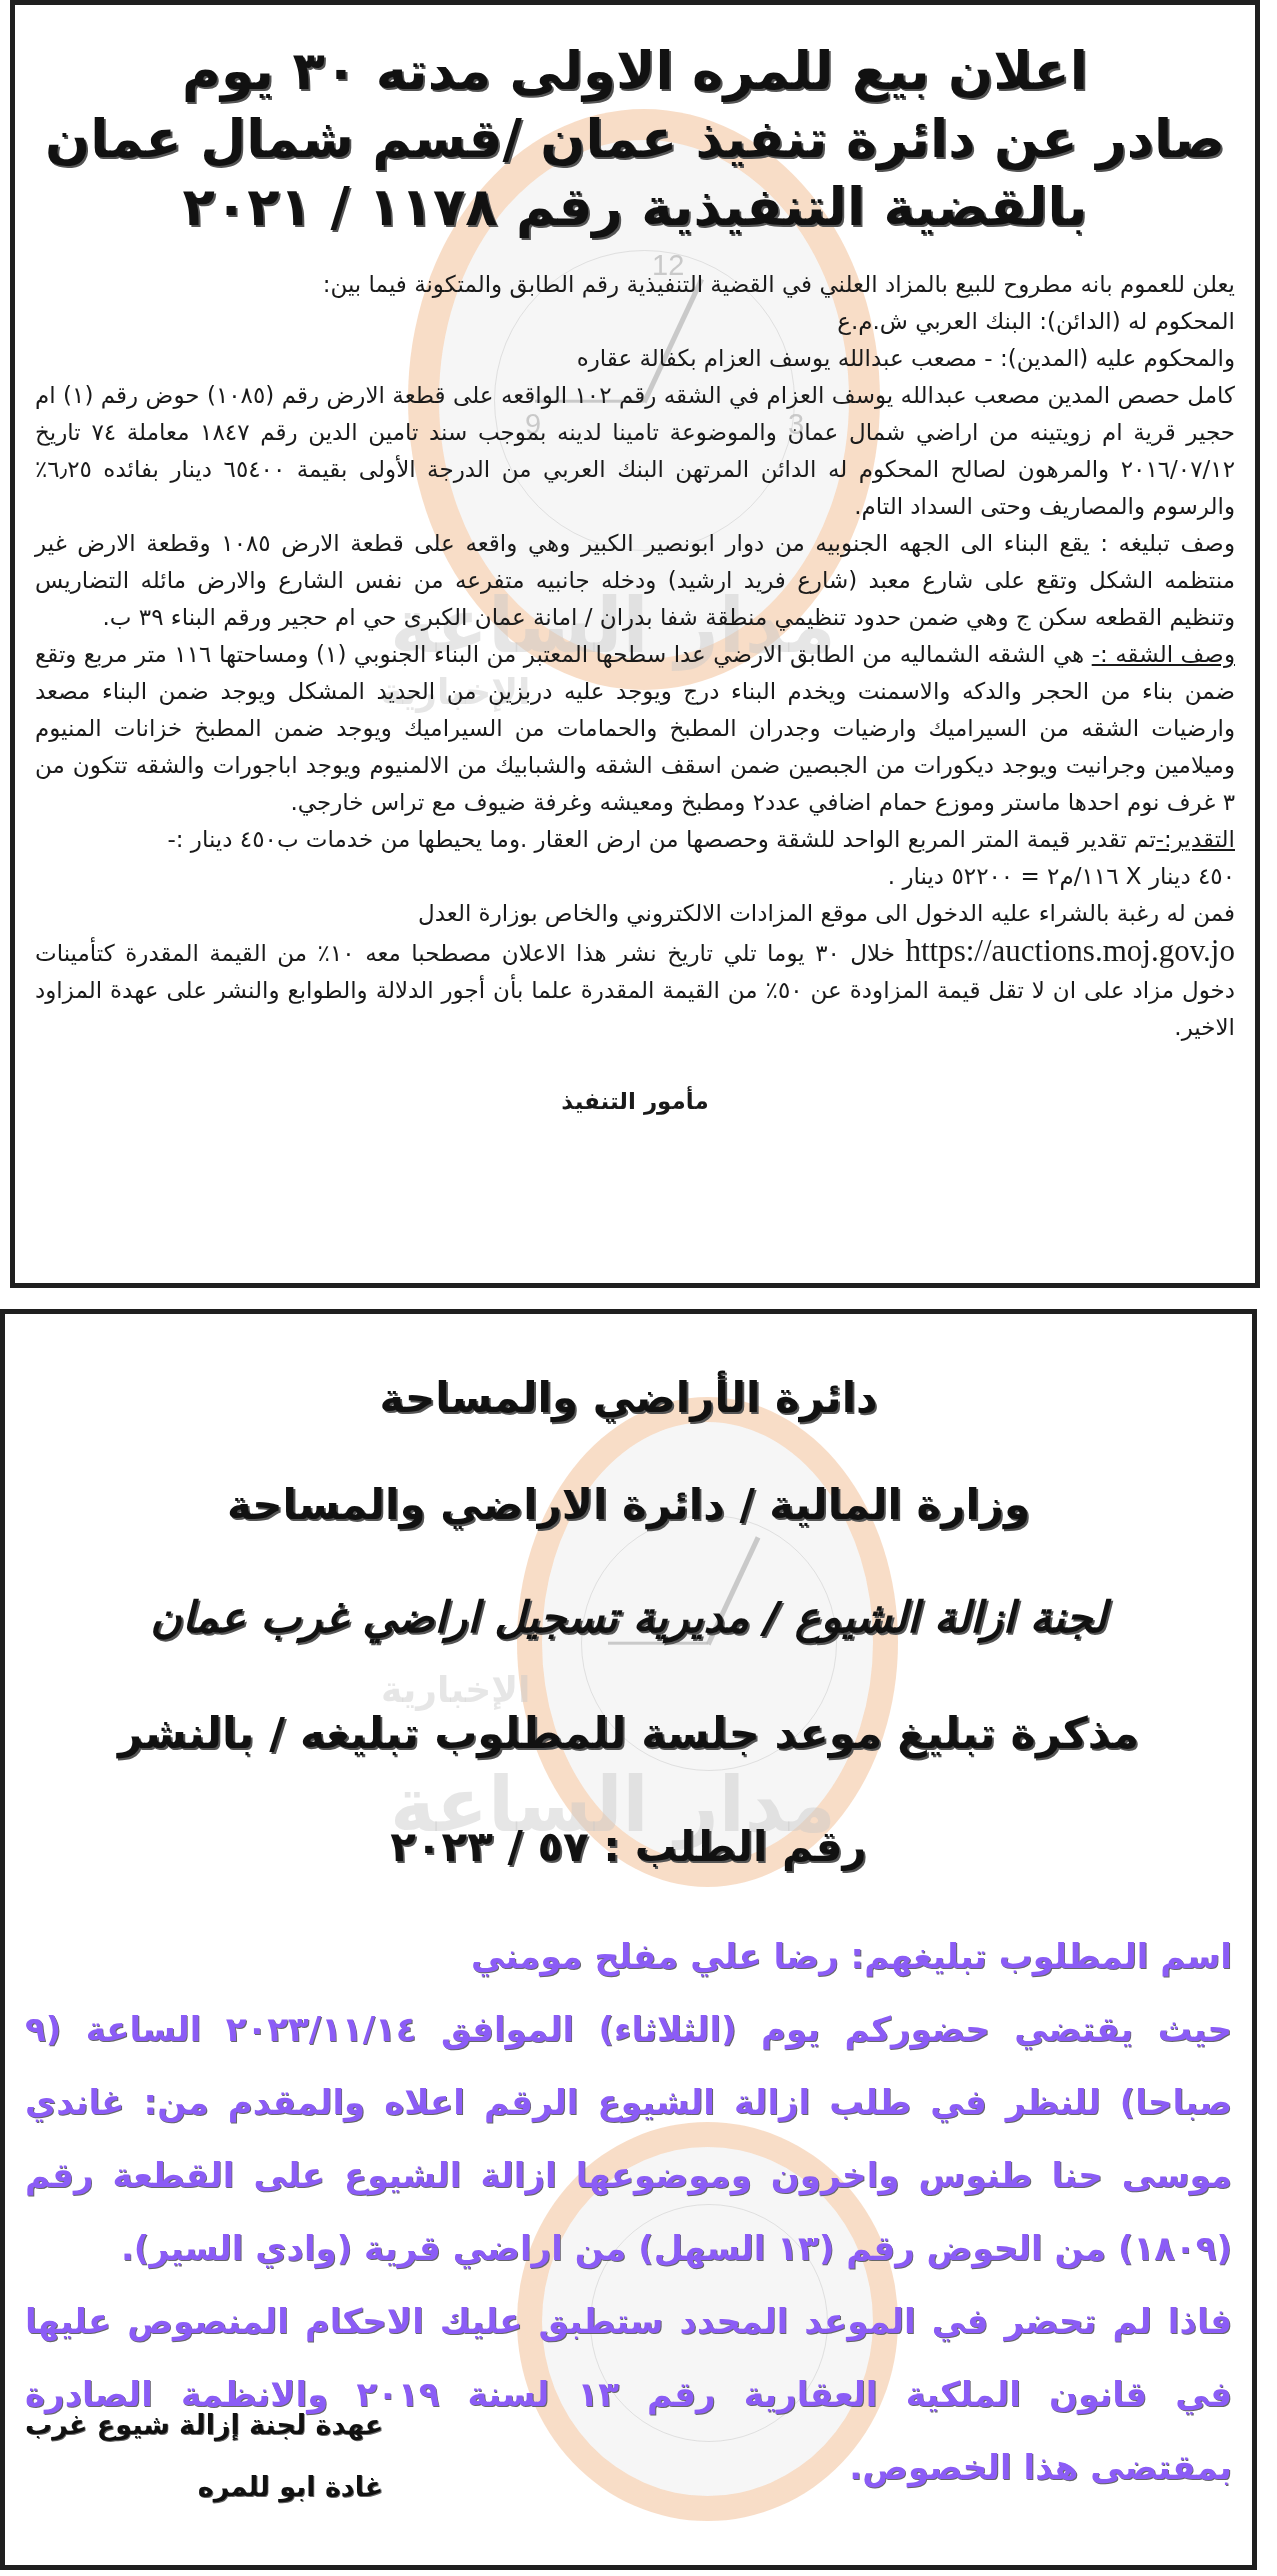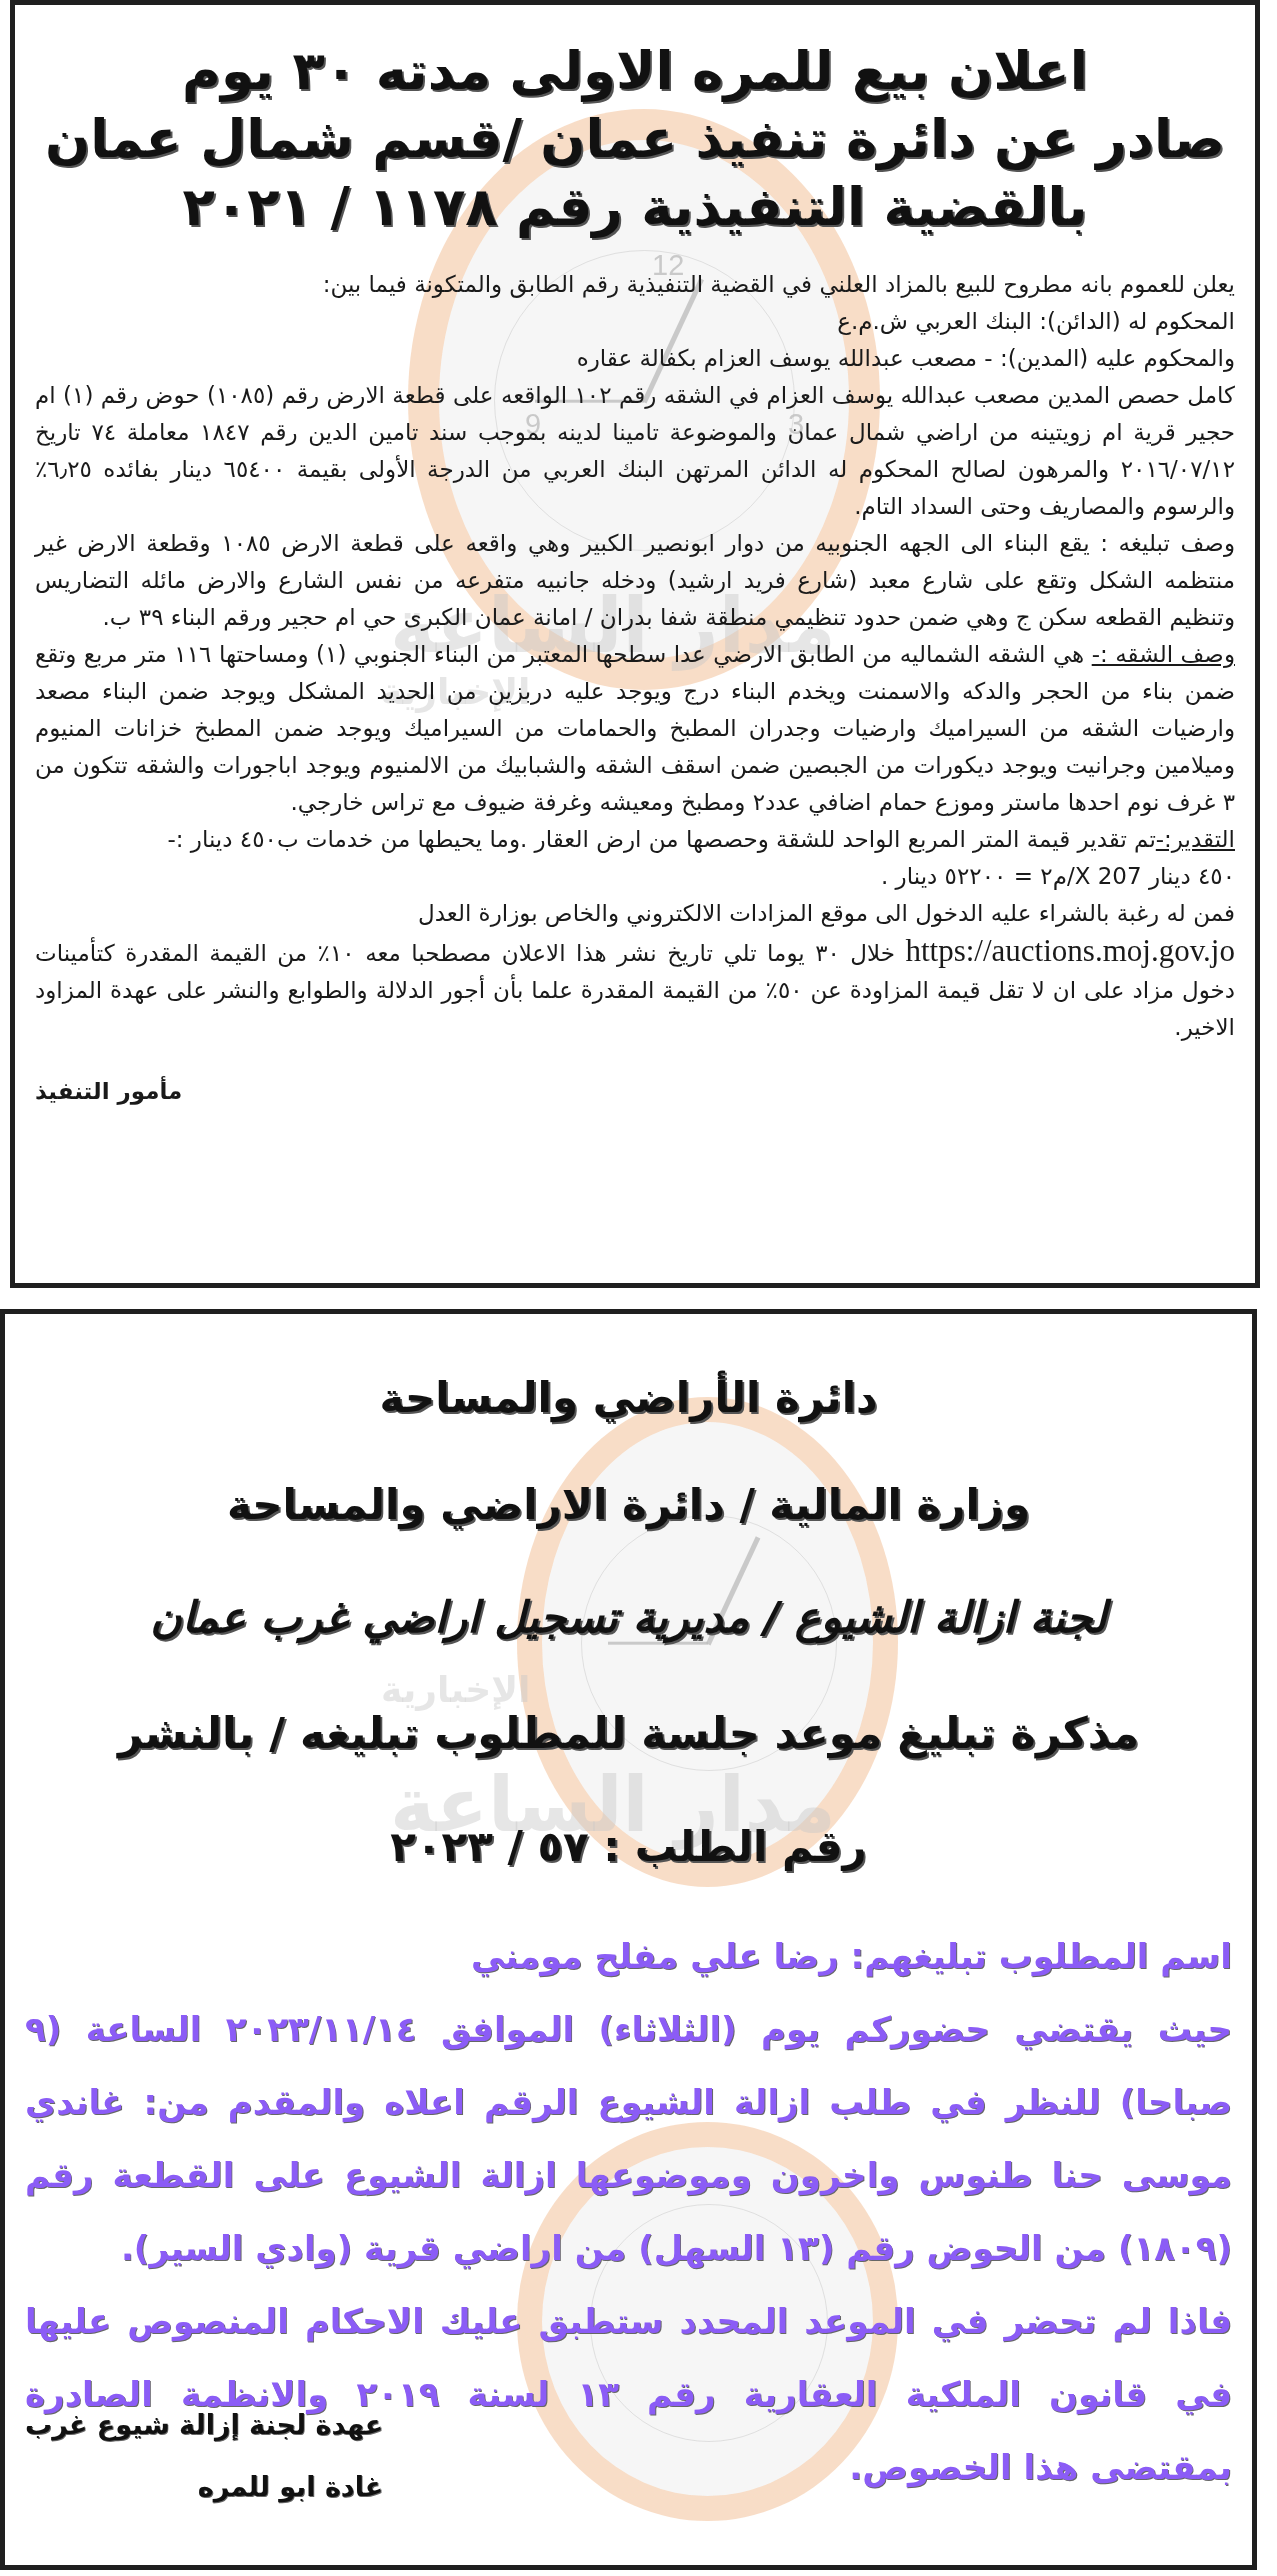--- a/index.html
+++ b/index.html
@@ -103,24 +103,24 @@
     .u {
       text-decoration: underline;
     }
     .url {
       font-family: "Liberation Serif", serif;
       font-size: 31px;
       direction: ltr;
       unicode-bidi: embed;
     }
     .signature-1 {
-      margin-top: 27px;
+      margin-top: 37px;
       font-size: 23px;
       font-weight: bold;
-      text-align: left;
+      text-align: center;
     }
     
     .n2-headline {
       text-align: center;
       font-family: "DejaVu Sans", sans-serif;
       font-weight: bold;
       color: #111;
       font-size: 42px;
       letter-spacing: -0.9px;
       text-shadow: 1.8px 1.8px 0 #555;
@@ -202,21 +202,21 @@
       <span>وصف تبليغه :</span>
       <span>يقع البناء الى الجهه الجنوبيه من دوار ابونصير الكبير وهي واقعه على قطعة الارض ١٠٨٥ وقطعة الارض غير منتظمه الشكل وتقع على شارع معبد (شارع فريد ارشيد) ودخله جانبيه متفرعه من نفس الشارع والارض مائله التضاريس وتنظيم القطعه سكن ج وهي ضمن حدود تنظيمي منطقة شفا بدران / امانة عمان الكبرى حي ام حجير ورقم البناء ٣٩ ب.</span>
     </p>
     <p>
       <span class="u">وصف الشقه :-</span>
       <span>هي الشقه الشماليه من الطابق الارضي عدا سطحها المعتبر من البناء الجنوبي (١) ومساحتها ١١٦ متر مربع وتقع ضمن بناء من الحجر والدكه والاسمنت ويخدم البناء درج ويوجد عليه دربزين من الحديد المشكل ويوجد ضمن البناء مصعد وارضيات الشقه من السيراميك وارضيات وجدران المطبخ والحمامات من السيراميك  ويوجد ضمن المطبخ خزانات المنيوم وميلامين وجرانيت ويوجد ديكورات من الجبصين ضمن اسقف الشقه والشبابيك من الالمنيوم ويوجد اباجورات والشقه تتكون من ٣ غرف نوم احدها ماستر وموزع حمام اضافي عدد٢ ومطبخ ومعيشه وغرفة ضيوف مع تراس خارجي.</span>
     </p>
     <p>
       <span class="u">التقدير:-</span><span>تم تقدير قيمة المتر المربع الواحد للشقة وحصصها من ارض العقار .وما يحيطها من خدمات ب٤٥٠ دينار :-</span>
     </p>
-    <p>٤٥٠ دينار X 207/م٢ = ٥٢٢٠٠ دينار .</p>
+    <p>٤٥٠ دينار X ١١٦/م٢ = ٥٢٢٠٠ دينار .</p>
     <p>فمن له رغبة بالشراء عليه الدخول الى موقع المزادات الالكتروني والخاص بوزارة العدل</p>
     <p>
       <span class="url">https://auctions.moj.gov.jo</span>
       <span>خلال ٣٠ يوما تلي تاريخ نشر هذا الاعلان مصطحبا معه ١٠٪ من القيمة المقدرة كتأمينات دخول مزاد على ان لا تقل قيمة المزاودة عن ٥٠٪ من القيمة المقدرة علما بأن أجور الدلالة والطوابع والنشر على عهدة المزاود الاخير.</span>
     </p>
   </div>
 
   <div class="body-text signature-1">مأمور التنفيذ</div>
 </section>
 

